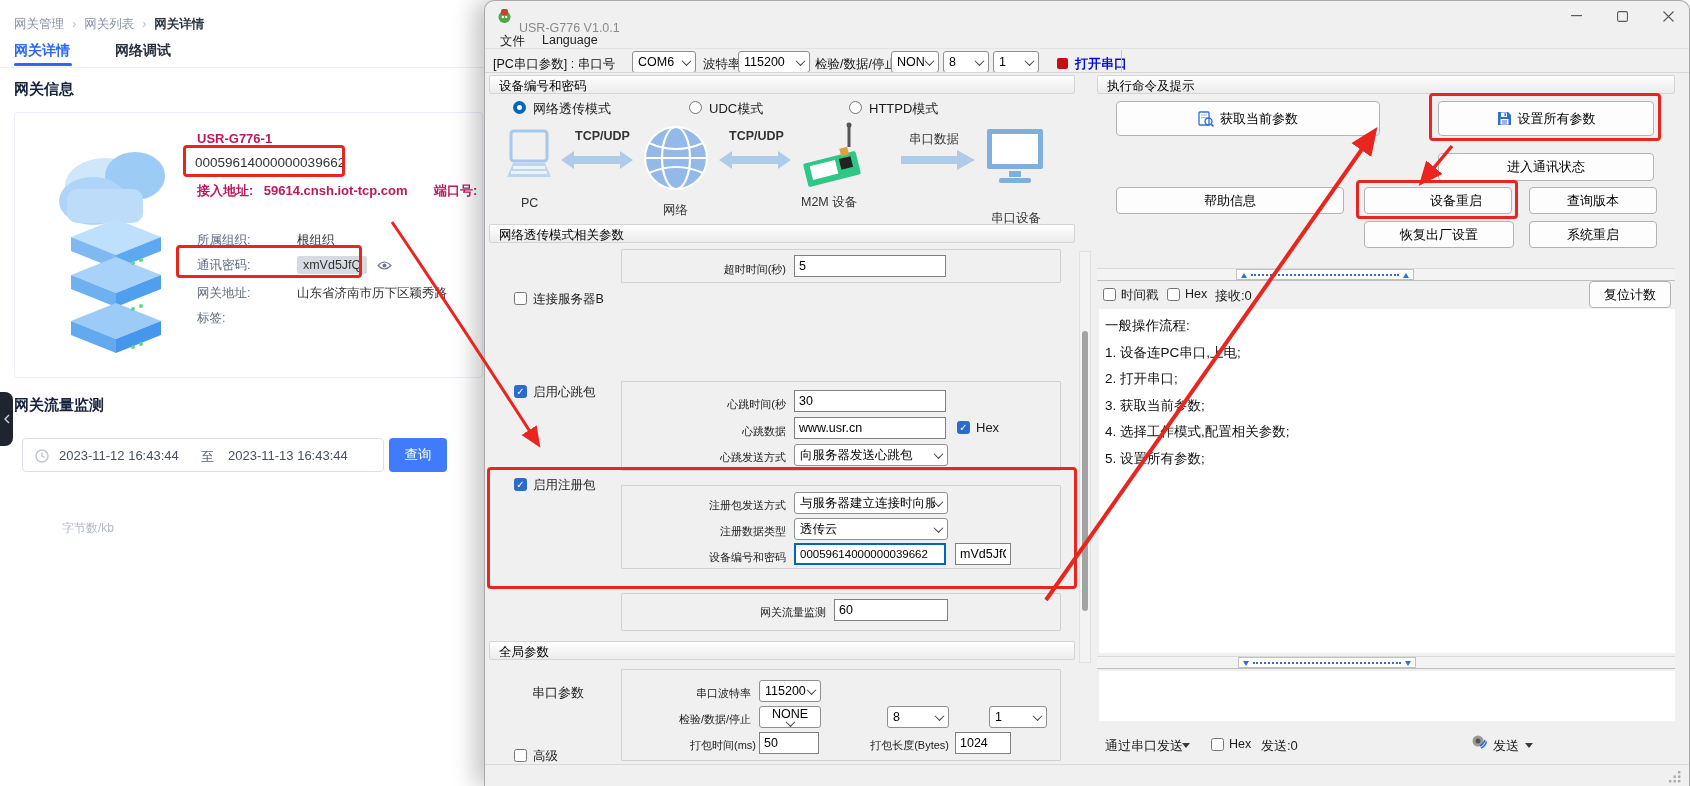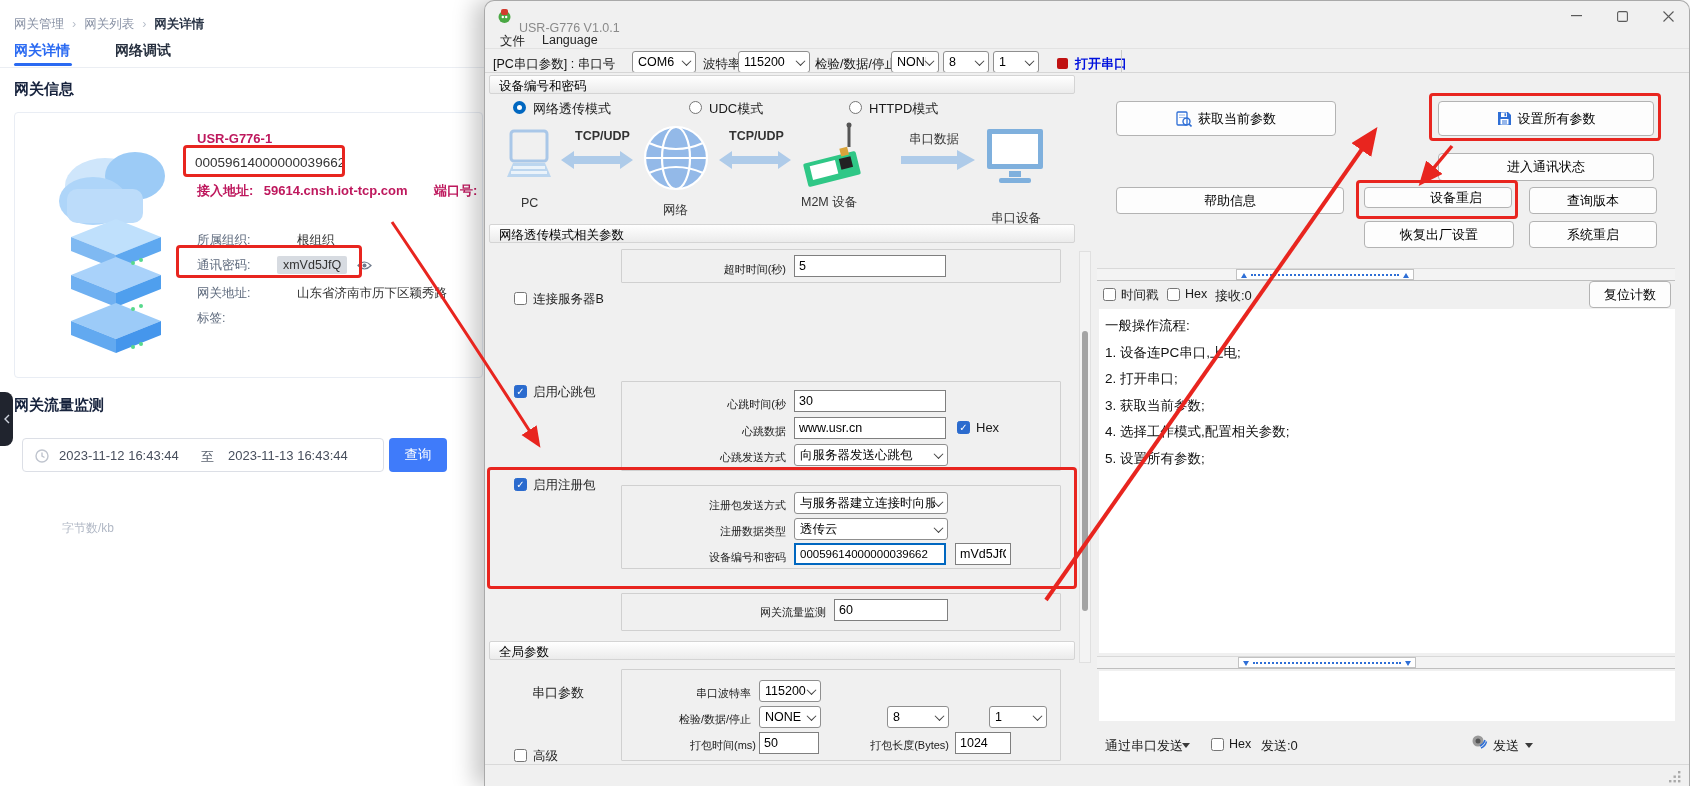--- a/index.html
+++ b/index.html
@@ -114,21 +114,21 @@
       <span class="bold13" style="margin-left:6px;">15000</span>
     </div>
 
     <div class="abs nw" style="left:182px;top:117px;">
       <span class="dlabel">所属组织:</span>
       <span class="dvalue" style="margin-left:42px;">根组织</span>
     </div>
 
     <div class="abs nw" style="left:182px;top:142px;">
       <span class="dlabel">通讯密码:</span>
-      <span class="pwdhl" style="margin-left:22px;">xmVd5JfQ</span>
+      <span class="pwdhl" style="margin-left:42px;">xmVd5JfQ</span>
       <svg style="display:inline-block;vertical-align:-2px;margin-left:5px;" width="15" height="11" viewBox="0 0 15 11">
           <path d="M1 5.5 Q7.5 -1.5 14 5.5 Q7.5 12.5 1 5.5 Z" fill="none" stroke="#6f7a8b" stroke-width="1.2"></path>
           <circle cx="7.5" cy="5.5" r="2" fill="#6f7a8b"></circle>
         </svg>
     </div>
 
     <div class="abs nw" style="left:182px;top:170px;">
       <span class="dlabel">网关地址:</span>
       <span class="dvalue" style="margin-left:42px;">山东省济南市历下区颖秀路</span>
     </div>
@@ -321,21 +321,21 @@
 
   <div class="abs ghdr" style="left:4px;top:640px;width:586px;height:19px;">全局参数</div>
   <div class="abs cblabel" style="left:47px;top:683px;font-size:13px;">串口参数</div>
   <div class="abs subbox" style="left:136px;top:668px;width:440px;height:92px;"></div>
   <div class="abs flabel" style="left:121px;top:685px;width:145px;">串口波特率</div>
   <div class="abs combo" style="left:274px;top:679px;width:62px;height:22px;">
       <span class="v">115200</span>
       <span class="chev"></span>
     </div>
   <div class="abs flabel" style="left:121px;top:711px;width:145px;">检验/数据/停止</div>
-  <div class="abs combo" style="left:274px;top:705px;width:62px;height:22px;">
+  <div class="abs combo" style="left:274px;top:705px;width:62px;height:22px;flex-direction:column;">
       <span class="v">NONE</span>
       <span class="chev"></span>
     </div>
   <div class="abs combo" style="left:402px;top:705px;width:62px;height:22px;">
       <span class="v">8</span>
       <span class="chev"></span>
     </div>
   <div class="abs combo" style="left:504px;top:705px;width:58px;height:22px;">
       <span class="v">1</span>
       <span class="chev"></span>
@@ -343,22 +343,23 @@
   <div class="abs flabel" style="left:156px;top:737px;width:115px;">打包时间(ms)</div>
   <input class="abs txt" readonly="" style="left: 274px; top: 731px; width: 60px; height: 22px;" value="50">
   <div class="abs flabel" style="left:346px;top:737px;width:118px;">打包长度(Bytes)</div>
   <input class="abs txt" readonly="" style="left: 470px; top: 731px; width: 56px; height: 22px;" value="1024">
   <div class="abs cb" style="left:29px;top:748px;"></div>
   <div class="abs cblabel" style="left:48px;top:747px;">高级</div>
 
   <div class="abs vtrack" style="left:594px;top:250px;width:12px;height:412px;"></div>
   <div class="abs vthumb" style="left:597px;top:330px;width:6px;height:280px;"></div>
 
-
-  <div class="abs wbtn" style="left:631px;top:100px;width:220px;height:35px;">
+  <div class="abs ghdr" style="left:612px;top:74px;width:578px;height:19px;">执行命令及提示</div>
+
+  <div class="abs wbtn" style="left:631px;top:100px;width:264px;height:35px;">
     <svg width="16" height="16" viewBox="0 0 16 16">
         <rect x="1" y="1" width="10" height="13" rx="1" fill="#fff" stroke="#2f6fd6" stroke-width="1.3"></rect>
         <line x1="3" y1="4" x2="9" y2="4" stroke="#9bb8e8" stroke-width="1"></line>
         <line x1="3" y1="6.5" x2="9" y2="6.5" stroke="#9bb8e8" stroke-width="1"></line>
         <circle cx="10.5" cy="10.5" r="3.5" fill="none" stroke="#2f6fd6" stroke-width="1.4"></circle>
         <line x1="13" y1="13" x2="15.5" y2="15.5" stroke="#2f6fd6" stroke-width="1.6"></line>
       </svg>
     <span>获取当前参数</span>
   </div>
   <div class="abs wbtn" style="left:953px;top:100px;width:216px;height:35px;">
@@ -367,21 +368,21 @@
         <rect x="4" y="1.5" width="6" height="4.5" fill="#fff"></rect>
         <rect x="7.5" y="2.2" width="1.6" height="3" fill="#2f6fd6"></rect>
         <rect x="3.5" y="8" width="8" height="5.5" fill="#fff"></rect>
         <line x1="5" y1="10" x2="10" y2="10" stroke="#2f6fd6" stroke-width="1"></line>
         <line x1="5" y1="12" x2="10" y2="12" stroke="#2f6fd6" stroke-width="1"></line>
       </svg>
     <span>设置所有参数</span>
   </div>
   <div class="abs wbtn" style="left:953px;top:152px;width:216px;height:28px;">进入通讯状态</div>
   <div class="abs wbtn" style="left:631px;top:186px;width:228px;height:27px;">帮助信息</div>
-  <div class="abs wbtn" style="left:879px;top:186px;width:148px;height:21px;padding-left:36px;">设备重启</div>
+  <div class="abs wbtn" style="left:879px;top:186px;width:148px;height:27px;padding-left:36px;">设备重启</div>
   <div class="abs wbtn" style="left:1044px;top:186px;width:128px;height:27px;">查询版本</div>
   <div class="abs wbtn" style="left:879px;top:220px;width:150px;height:27px;">恢复出厂设置</div>
   <div class="abs wbtn" style="left:1044px;top:220px;width:128px;height:27px;">系统重启</div>
 
   <div class="abs htrack" style="left:612px;top:267px;width:578px;height:13px;"></div>
   <div class="abs hthumb up" style="left:751px;top:268px;width:178px;height:11px;">
       <span class="dots"></span>
     </div>
 
   <div class="abs cb" style="left:618px;top:287px;"></div>

